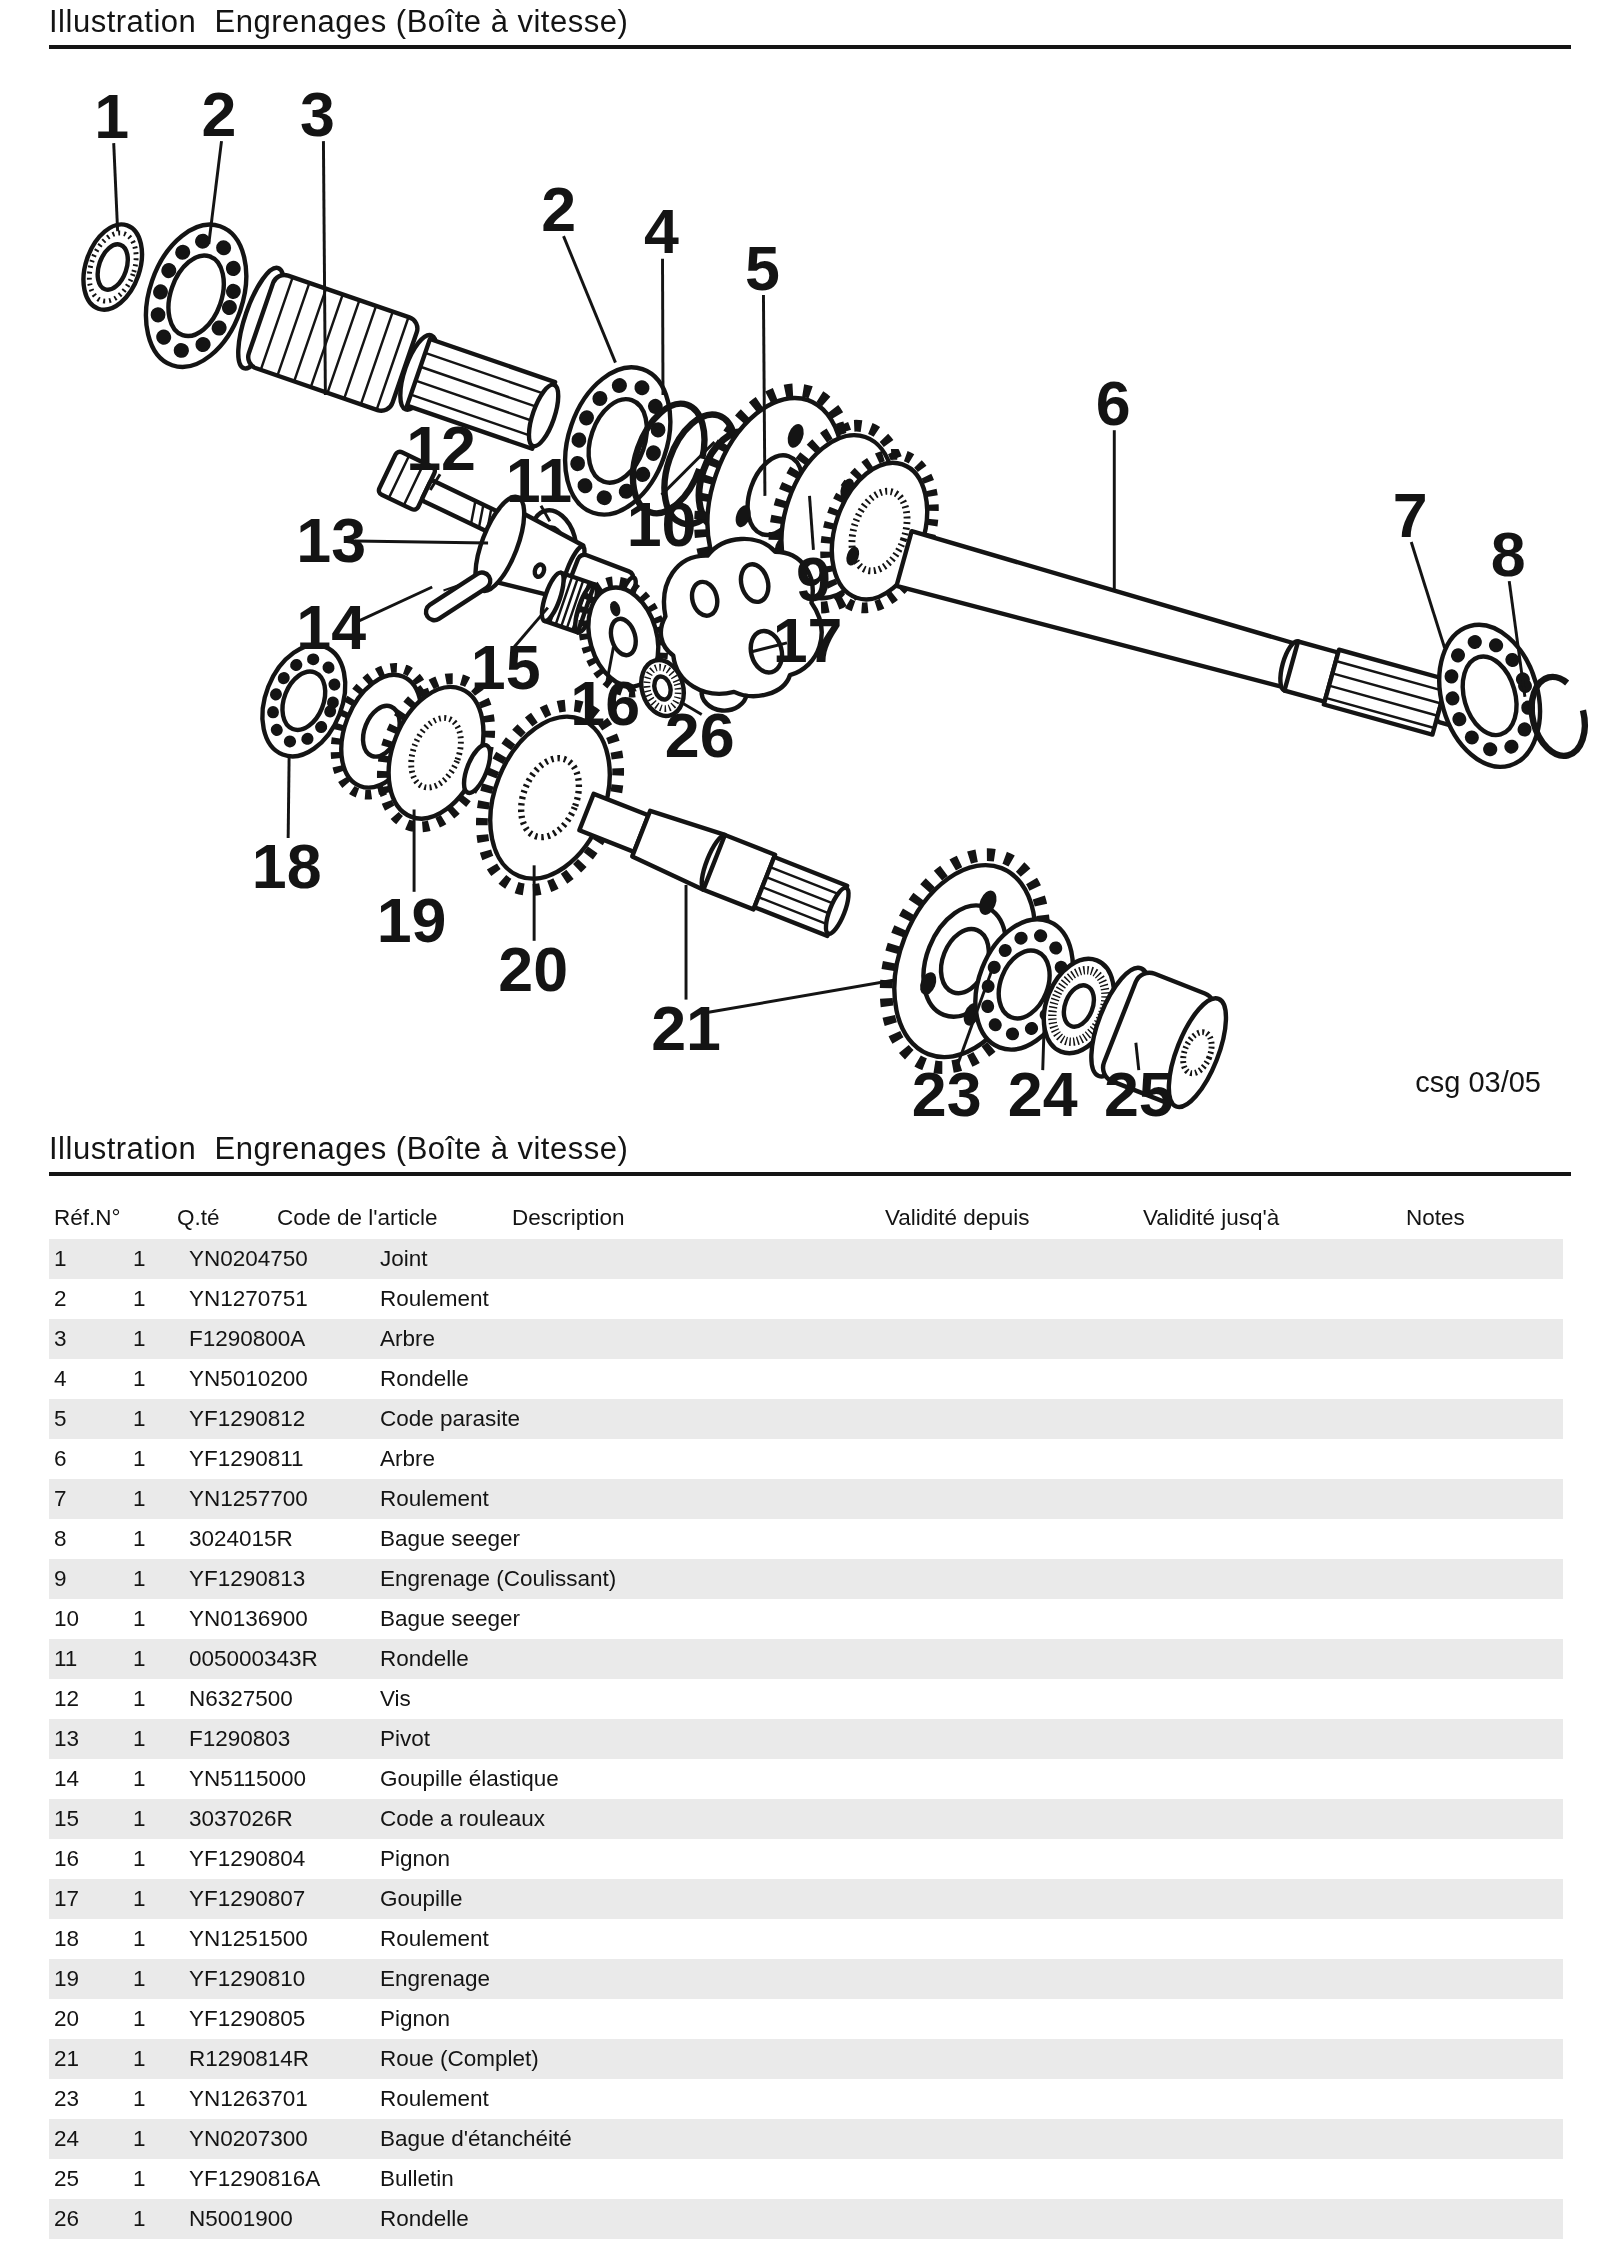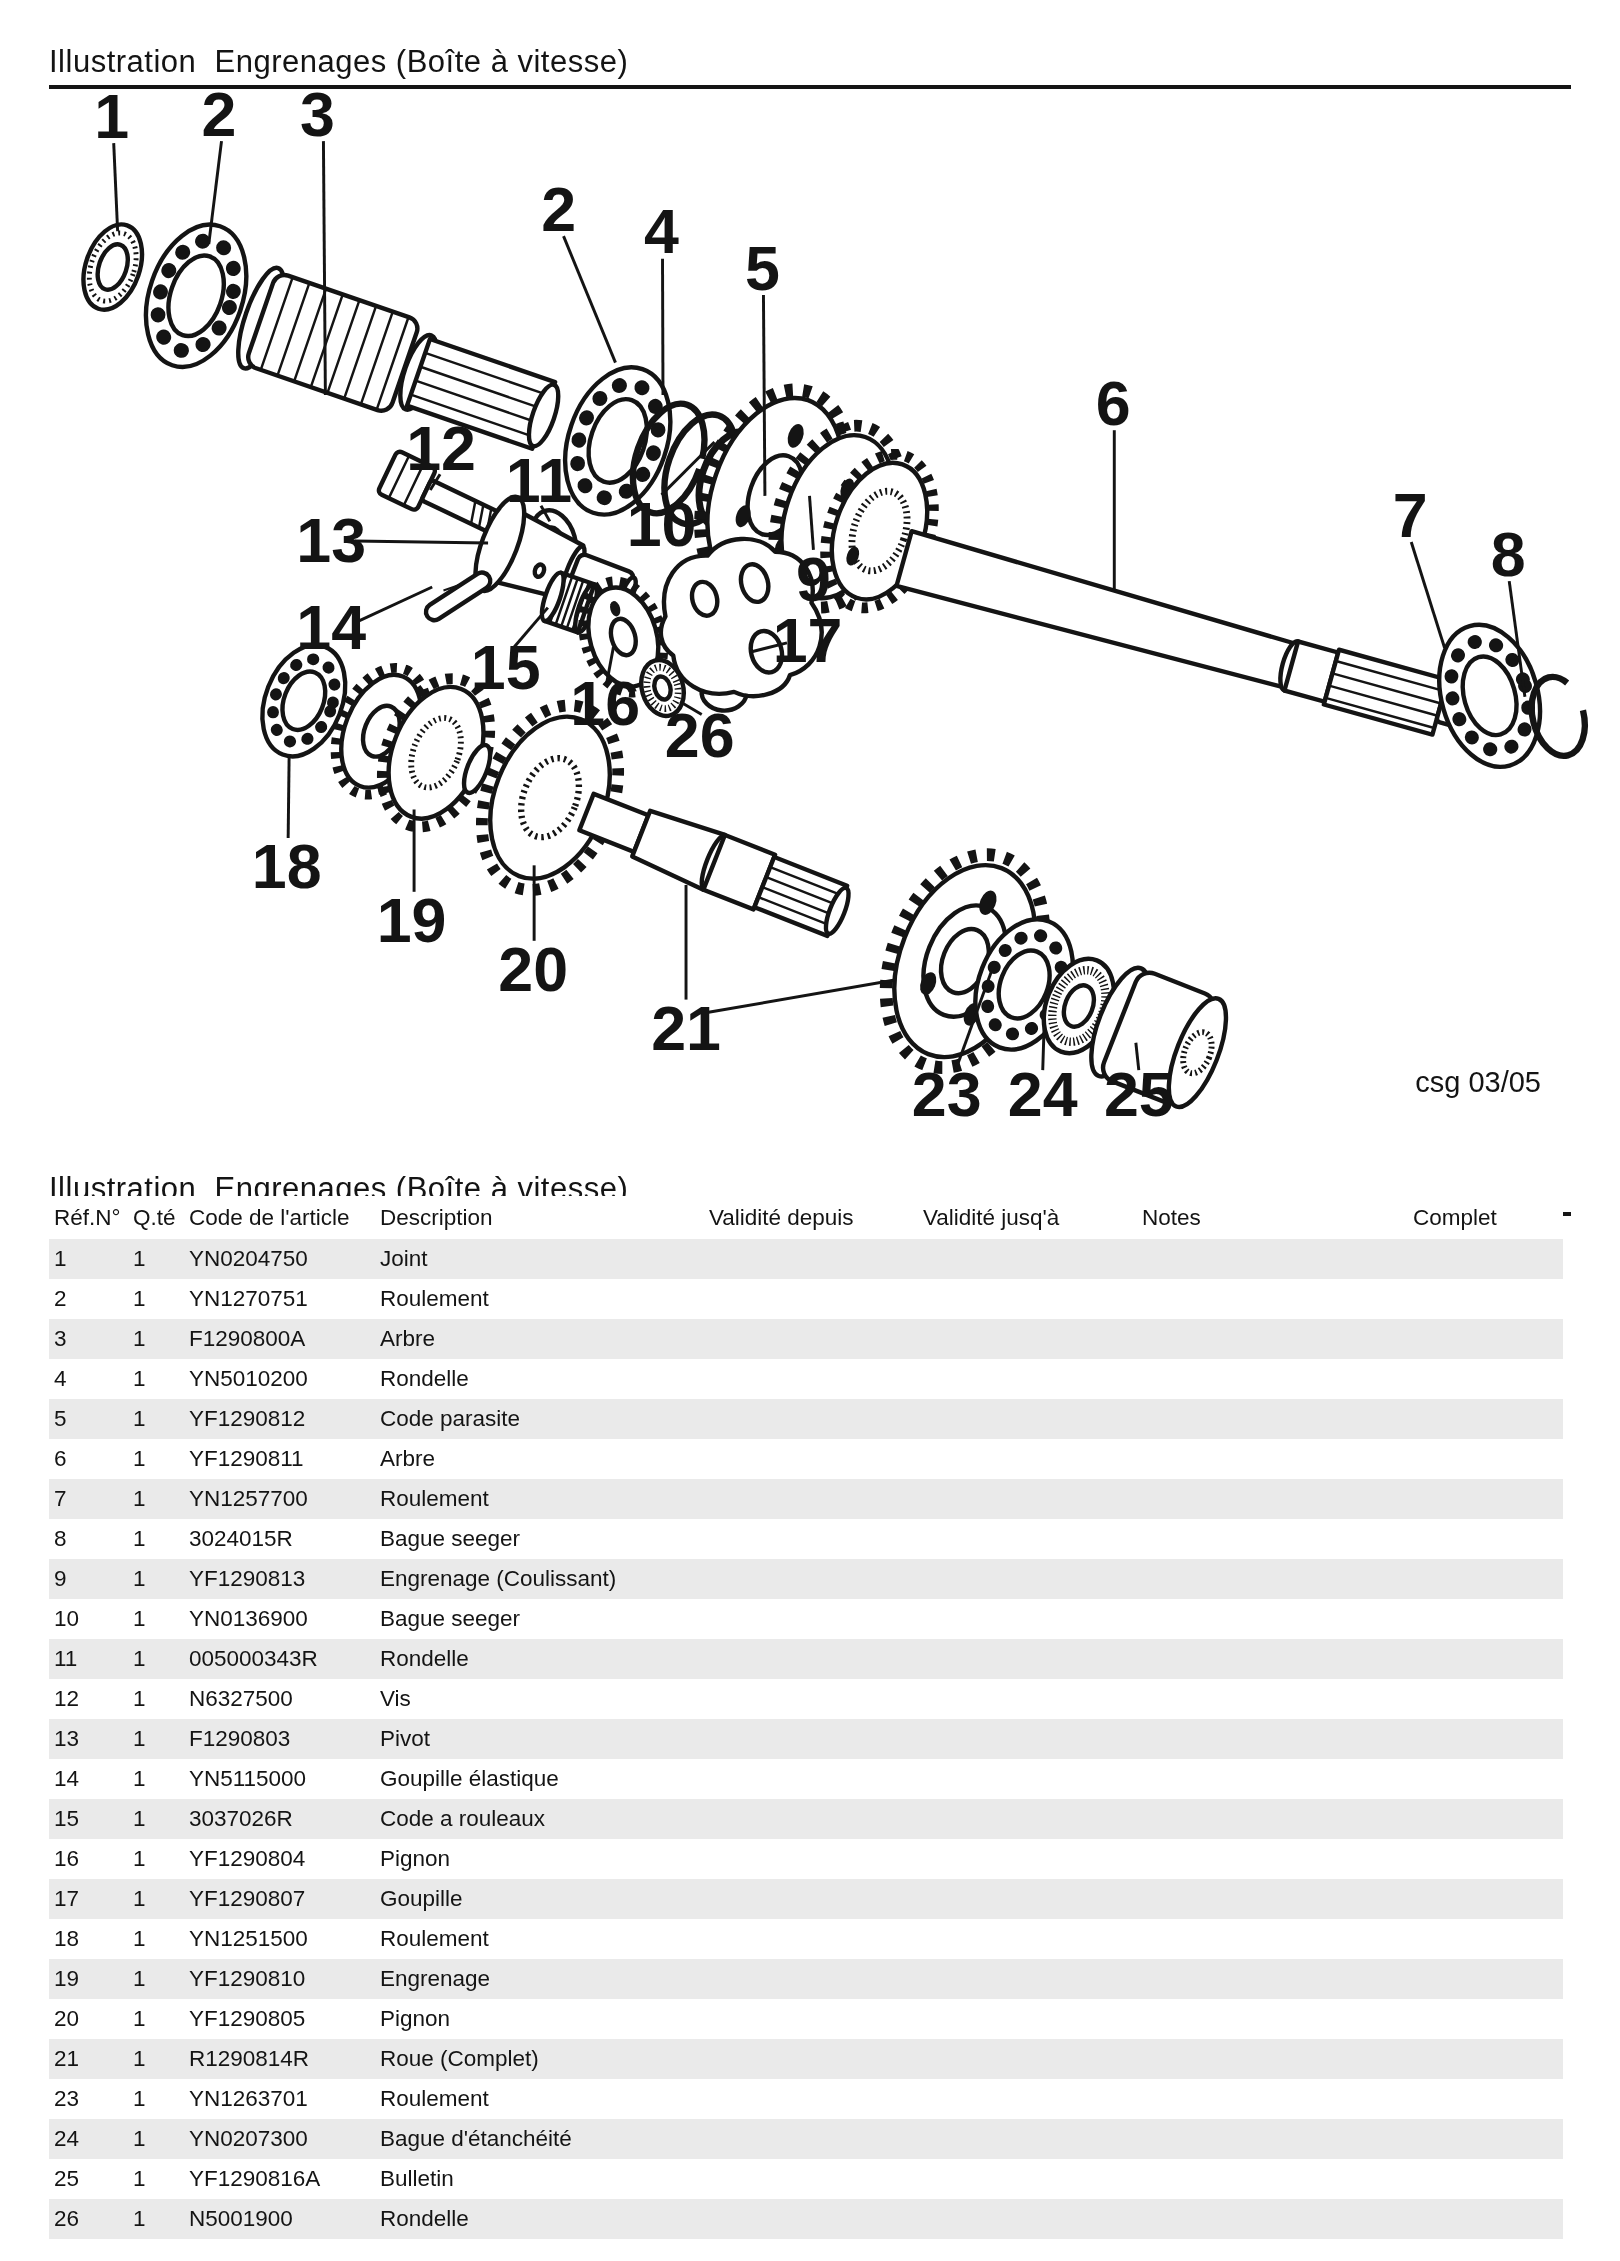--- a/index.html
+++ b/index.html
@@ -1,39 +1,39 @@
 <!DOCTYPE html>
 <html style="font-size:7.8px"><head>
 <meta charset="utf-8">
 <style>
   * { margin:0; padding:0; box-sizing:border-box; }
   html,body { background:#888; }
   .page {
     position:relative; width:1620px; height:2261px; background:#ffffff;
     font-family:"Liberation Sans", sans-serif; color:#141414; overflow:hidden;
   }
-  .title-block { position:absolute; left:49px; width:1522px;margin-top:40px; }
+  .title-block { position:absolute; left:49px; width:1522px; }
   .tb1 { top:3.9px; }
   .tb2 { top:1131px; }
   .pgtitle { font-size:31px; font-weight:400; letter-spacing:0.5px; white-space:pre; color:#141414; }
   .rule { height:4.4px; background:#151515; margin-top:4.9px; }
   svg.diagram { position:absolute; left:0; top:0; width:1620px; height:1176px; }
   .p   { fill:#ffffff; stroke:#141414; stroke-width:9; stroke-linejoin:round; stroke-linecap:round; }
   .ln  { fill:none;   stroke:#141414; stroke-width:9; stroke-linejoin:round; }
   .thin{ fill:none;   stroke:#141414; stroke-width:5; }
   .teeth { fill:none; stroke:#141414; }
   .dots  { fill:none; stroke:#141414; stroke-linecap:round; }
   .dark  { fill:#141414; stroke:none; }
   .leader { stroke:#141414; stroke-width:6; fill:none; }
   .dashdot { stroke:#141414; stroke-width:4; fill:none; stroke-dasharray:34 13 5 13; }
   .callout { font-family:"Liberation Sans", sans-serif; font-size:128px; font-weight:700; fill:#141414; text-anchor:middle; }
   .footnote { position:absolute; left:1316px; top:1066px; width:225px; text-align:right; font-size:29px; color:#141414; }
   .table-wrap { position:absolute; left:49px; top:1196px; width:1514px; font-size:22.5px; }
   .thead { display:grid; grid-template-columns:79px 56px 191px 329px 214px 219px 271px 1fr;
-           padding-left:4.9px; height:43px; align-items:end; background:#fff; }
+           padding-left:4.9px; height:43px; align-items:end; background:#fff;gap:44px; }
   .thead > div { padding-bottom:7.8px; white-space:pre; }
   .trow { display:grid; grid-template-columns:79px 56px 191px 329px 214px 219px 271px 1fr;
           padding-left:4.9px; height:40px; line-height:40px; }
   .trow.odd { background:#eaeaea; }
   .tcell { white-space:pre; overflow:hidden; }
 </style>
 </head>
 <body>
 
 <div class="page">

